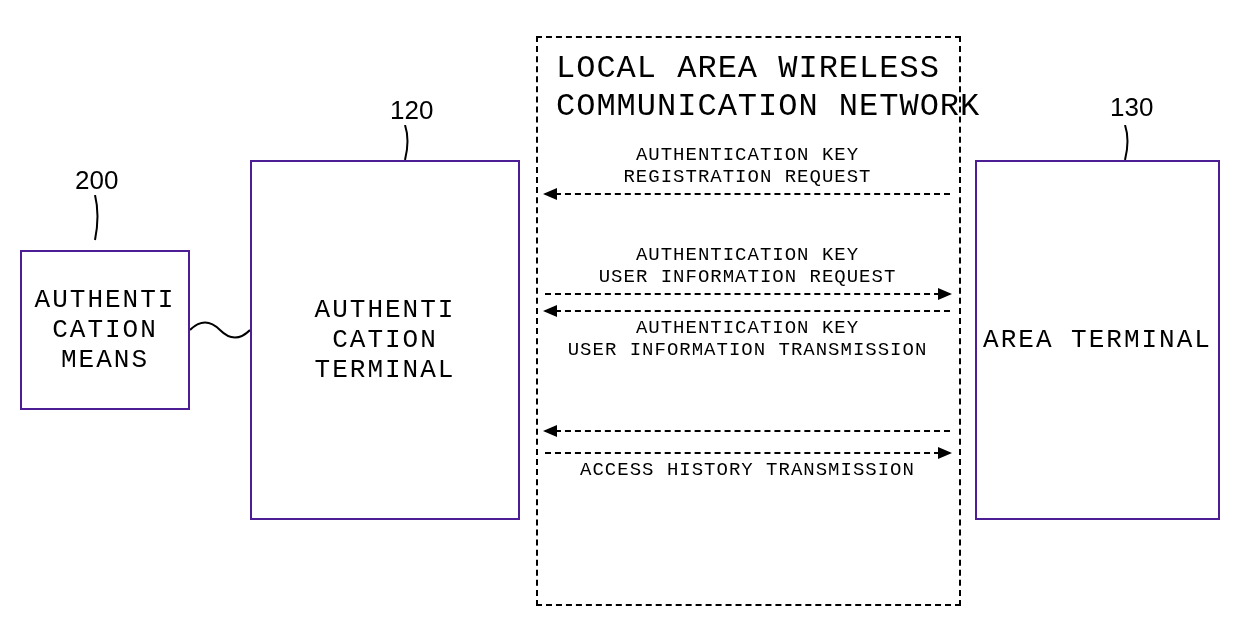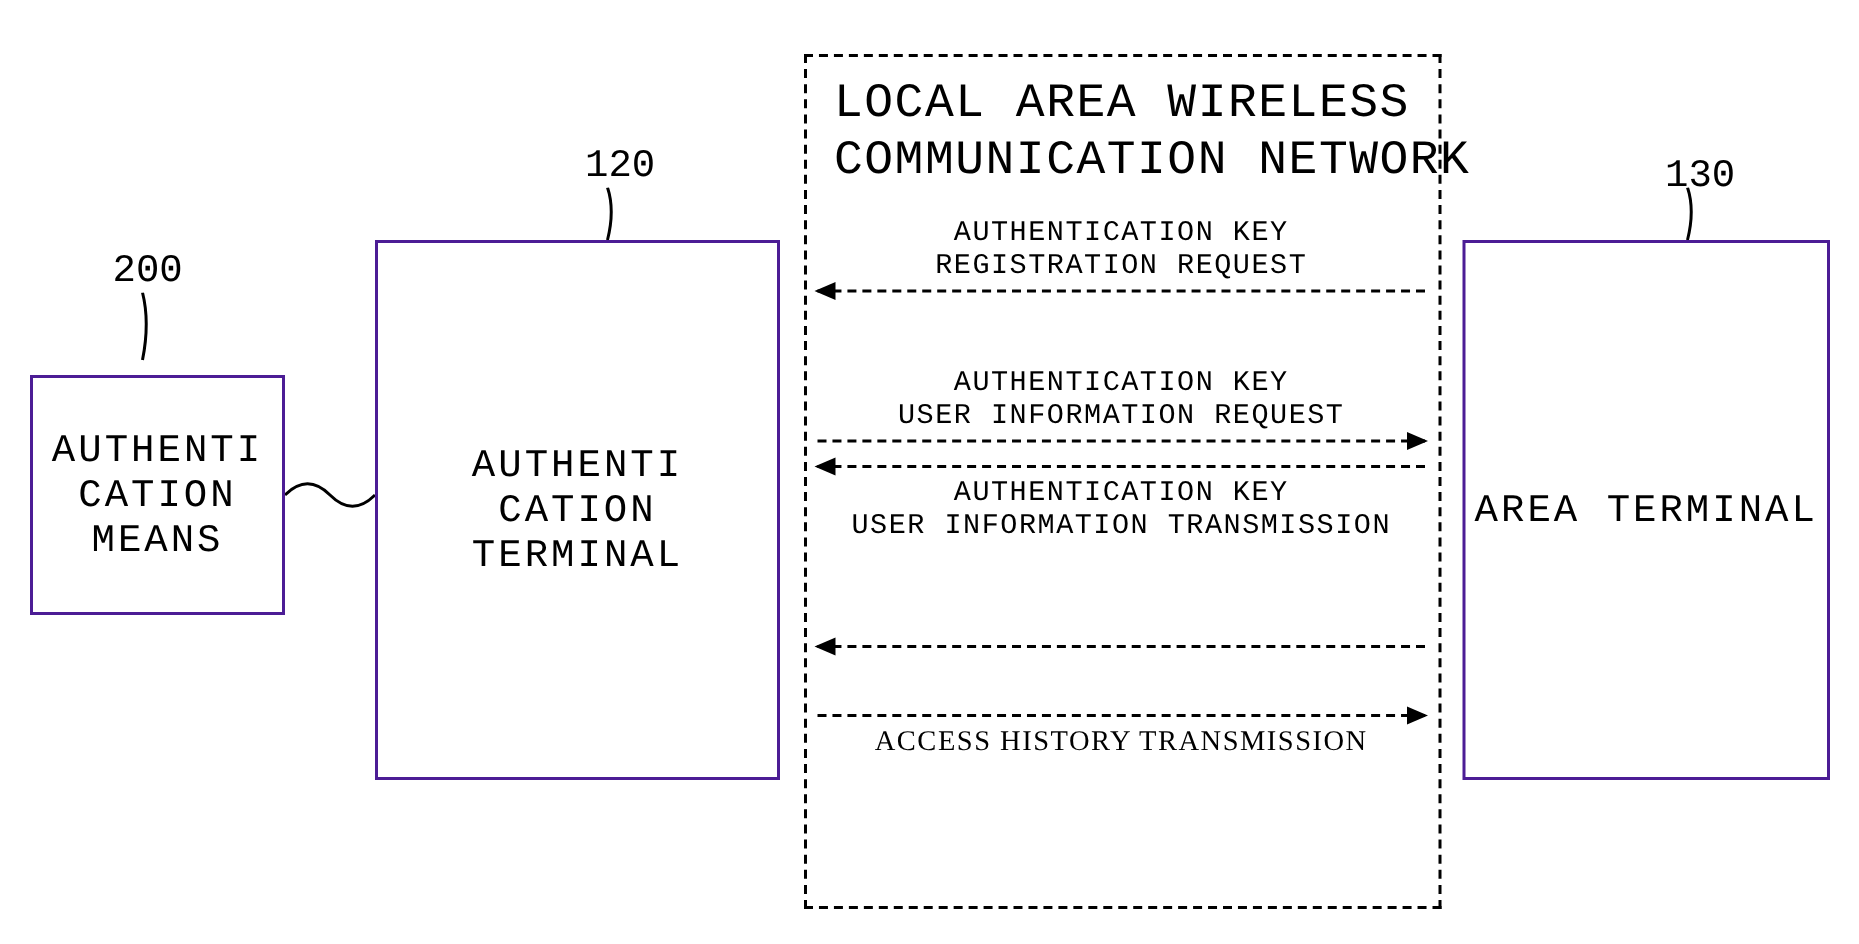--- a/index.html
+++ b/index.html
@@ -25,21 +25,21 @@
       letter-spacing: 2px;
       background: white;
     }
     .dashed-box {
       position: absolute;
       border: 2px dashed black;
     }
     .ref-label {
       position: absolute;
       font-size: 26px;
-      font-family: Liberation Mono, monospace;
+      font-family: Liberation Sans, sans-serif;
     }
     .network-title {
       position: absolute;
       font-size: 32px;
       text-align: left;
       letter-spacing: 1px;
       line-height: 1.2;
     }
     .arrow-container {
       position: absolute;
@@ -90,21 +90,21 @@
 <div class="ref-label" style="left: 75px; top: 165px;">200</div>
 <svg class="connector" style="left: 85px; top: 195px; width: 30px; height: 55px;">
   <path d="M 10 0 Q 15 20 10 45"></path>
 </svg>
 
 <div class="ref-label" style="left: 390px; top: 95px;">120</div>
 <svg class="connector" style="left: 395px; top: 125px; width: 30px; height: 40px;">
   <path d="M 10 0 Q 15 15 10 35"></path>
 </svg>
 
-<div class="ref-label" style="left: 1110px; top: 102px;">130</div>
+<div class="ref-label" style="left: 1110px; top: 92px;">130</div>
 <svg class="connector" style="left: 1115px; top: 125px; width: 30px; height: 40px;">
   <path d="M 10 0 Q 15 15 10 35"></path>
 </svg>
 
 <div class="box" style="left: 20px; top: 250px; width: 170px; height: 160px;">
   <span style="white-space: pre-line;">AUTHENTI
 CATION
 MEANS</span>
 </div>
 
@@ -142,16 +142,16 @@
 <div class="arrow-container" style="top: 310px;">
   <div class="arrow-left"></div>
   <div class="arrow-label" style="white-space: pre-line; margin-top: 6px;">AUTHENTICATION KEY
 USER INFORMATION TRANSMISSION</div>
 </div>
 
 <div class="arrow-container" style="top: 430px;">
   <div class="arrow-left"></div>
 </div>
 
-<div class="arrow-container" style="top: 476px; font-family: Liberation Serif, serif;">
+<div class="arrow-container" style="top: 452px;">
   <div class="arrow-right"></div>
   <div class="arrow-label" style="margin-top: 6px;">ACCESS HISTORY TRANSMISSION</div>
 </div>
 
 </body></html>

